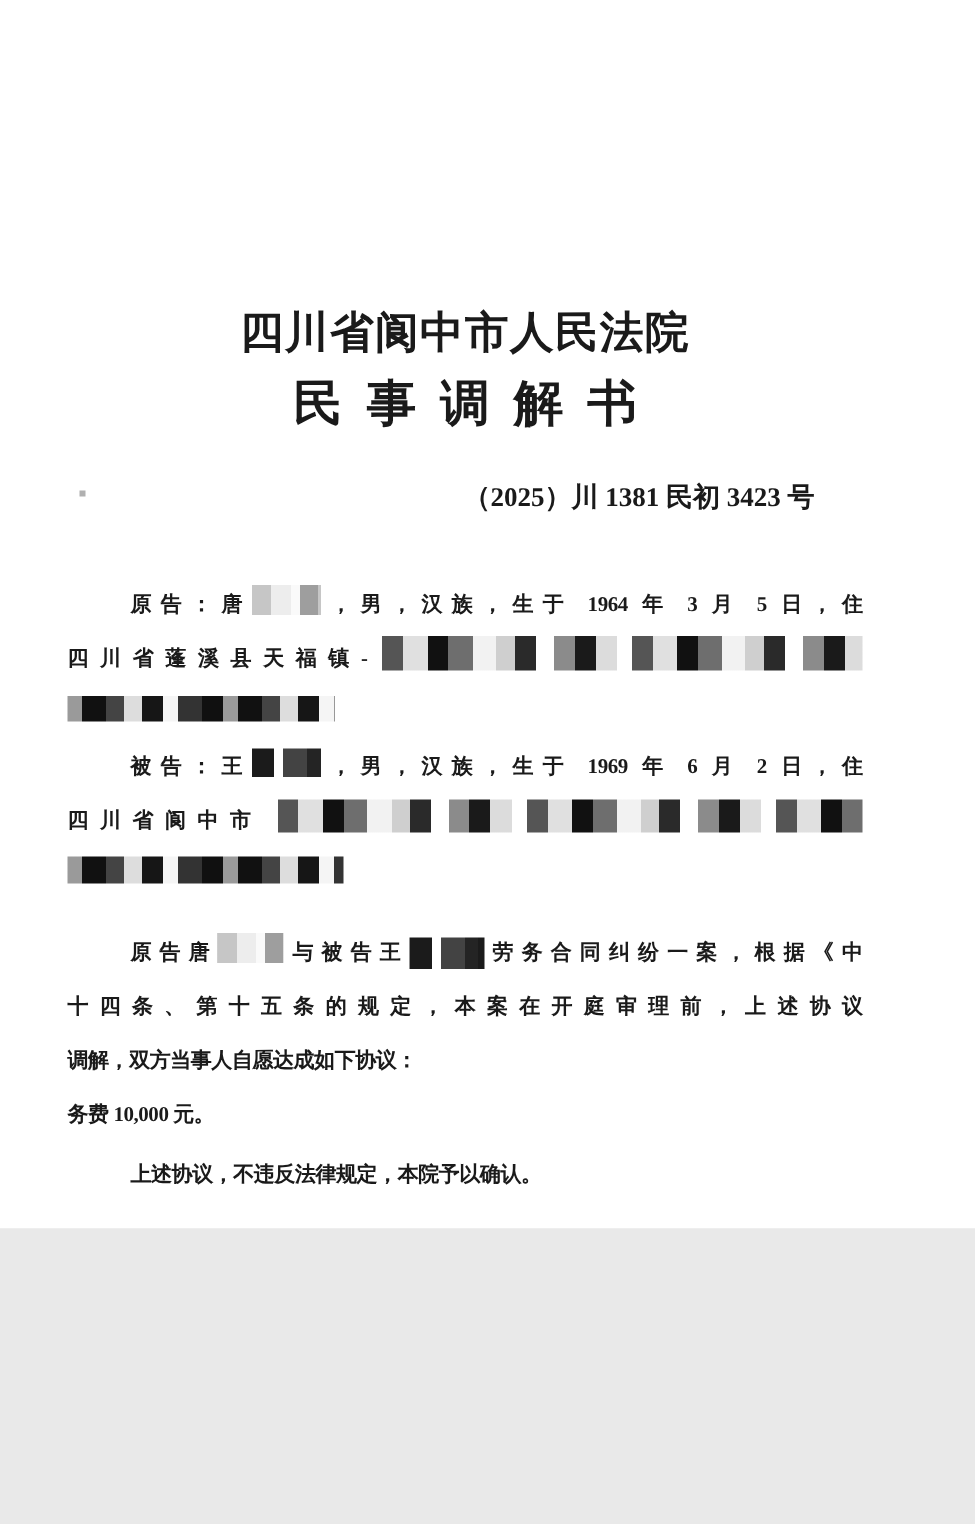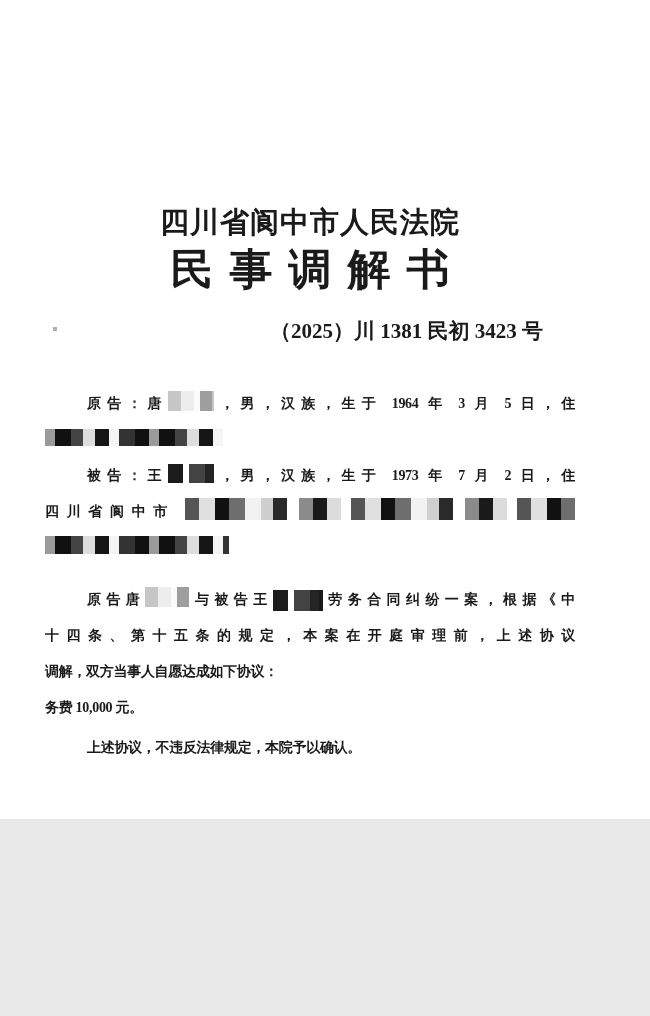--- a/index.html
+++ b/index.html
@@ -20,29 +20,29 @@
     padding-top: 202px;
   }
   .court-name {
     text-align: center;
     font-size: 29px;
     line-height: 40px;
     letter-spacing: 1px;
   }
   .doc-title {
     text-align: center;
-    font-size: 43px;
+    font-size: 33px;
     line-height: 48px;
     margin-top: 4px;
     letter-spacing: 16px;
     padding-left: 16px; 
   }
   .case-number {
     text-align: right;
-    font-size: 21px;
+    font-size: 18px;
     line-height: 30px;
     margin-top: 22px;
     padding-right: 32px;
   }
   .ink-speck {
     position: absolute;
     left: 53px;
     top: 327px;
     width: 4px;
     height: 4px;
@@ -107,23 +107,24 @@
 
   <div class="content">
 
     <div class="court-name">四川省阆中市人民法院</div>
     <div class="doc-title">民事调解书</div>
     <div class="case-number">（2025）川 1381 民初 3423 号</div>
 
     <div class="body-text">
 
       <div class="ln ind"><span>原告：唐</span><span class="mz mz-light" style="width:46px;"></span><span>，男，汉族，生于 1964 年 3 月 5 日，住</span></div>
+      <div class="ln"><span>四川省蓬溪县天福镇-</span><span class="mz mz-addr" style="width:330px;height:23px;vertical-align:-4px;"></span></div>
       <div class="ln ln-end"><span class="mz mz-dark" style="width:178px;height:17px;vertical-align:-2px;"></span></div>
 
-      <div class="ln ind"><span>被告：王</span><span class="mz mz-black" style="width:46px;height:19px;"></span><span>，男，汉族，生于 1973 年 7 月 2 日，住</span></div>
+      <div class="ln ind"><span>被告：王</span><span class="mz mz-black" style="width:46px;height:19px;"></span><span>，男，汉族，生于 1969 年 6 月 2 日，住</span></div>
       <div class="ln"><span>四川省阆中市</span><span class="mz mz-addr" style="width:400px;height:22px;vertical-align:-4px;"></span></div>
       <div class="ln ln-end"><span class="mz mz-dark" style="width:184px;height:18px;vertical-align:-2px;"></span></div>
 
       <div class="ln ind gap-para"><span>原告唐</span><span class="mz mz-light" style="width:44px;"></span><span>与被告王</span><span class="mz mz-black" style="width:50px;height:21px;vertical-align:-7px;"></span><span>劳务合同纠纷一案，根据《中</span></div>
       <div class="ln">十四条、第十五条的规定，本案在开庭审理前，上述协议</div>
       <div class="ln ln-end">调解，双方当事人自愿达成如下协议：</div>
 
       <div class="ln ln-end">务费 10,000 元。</div>
 
       <div class="ln ln-end ind gap-para-sm">上述协议，不违反法律规定，本院予以确认。</div>

